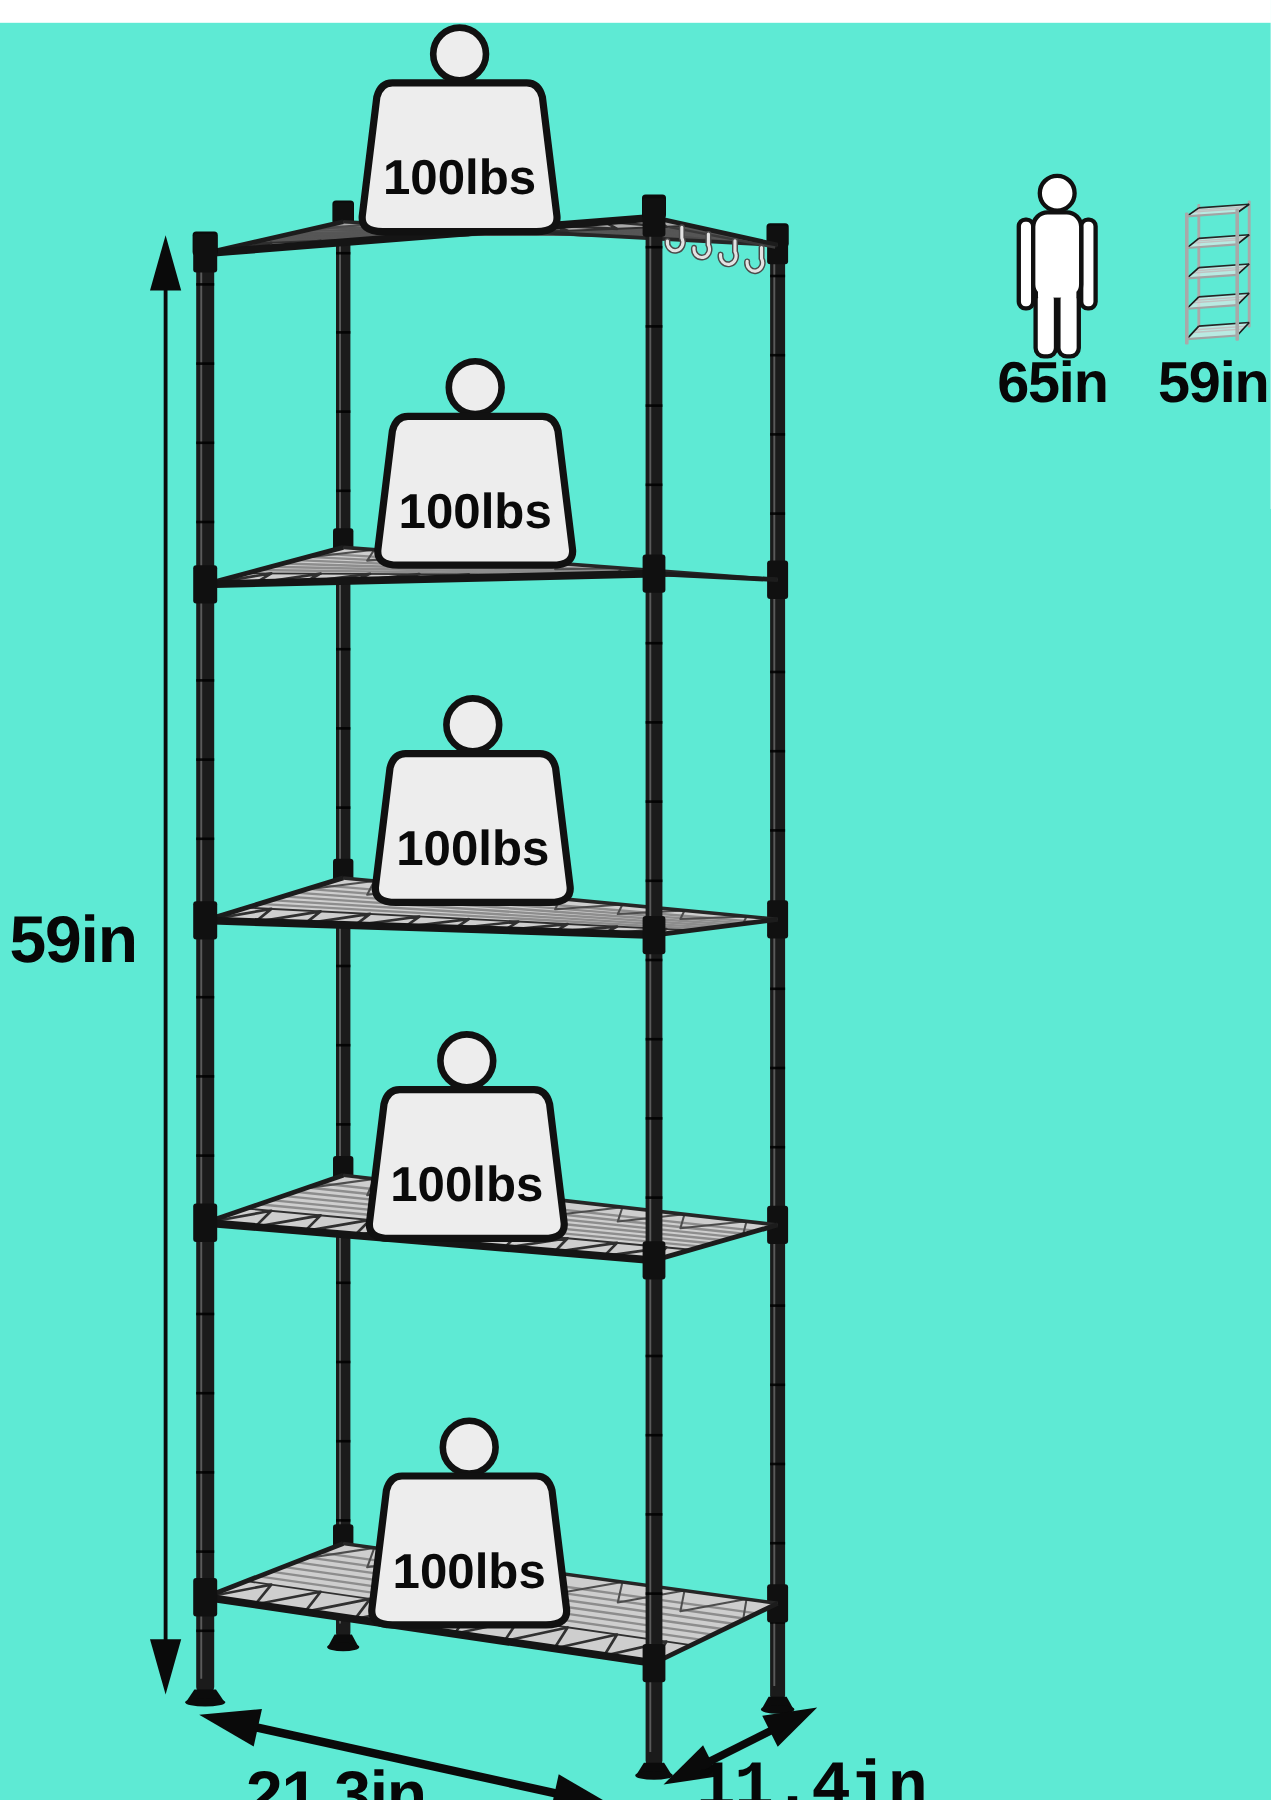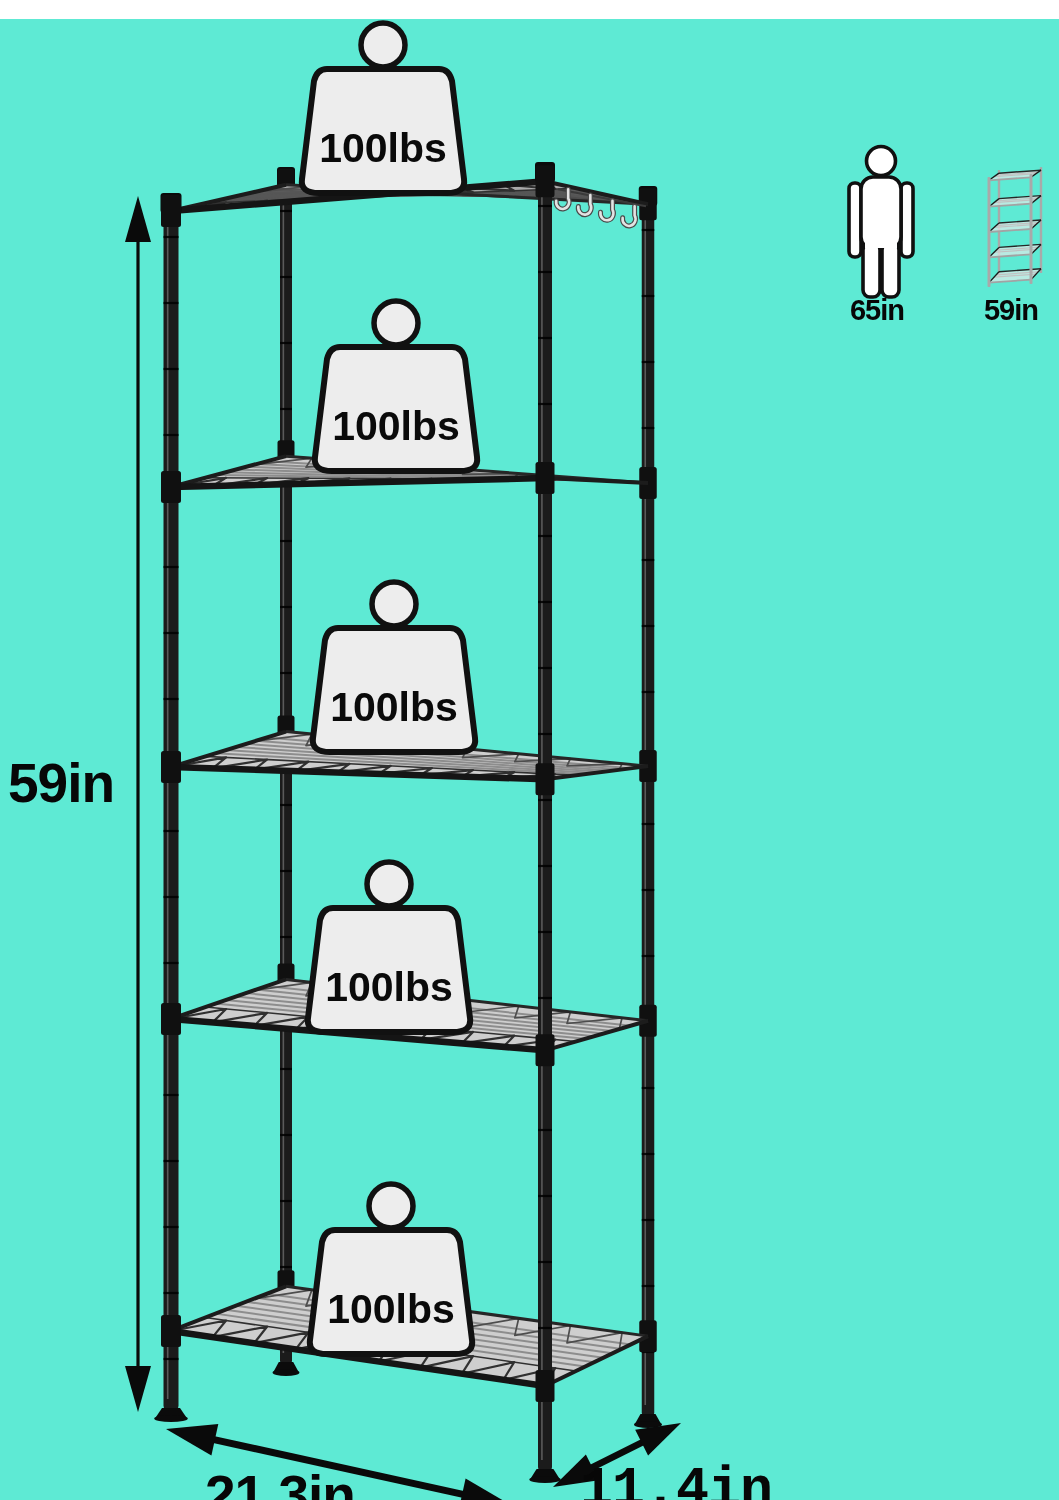--- a/index.html
+++ b/index.html
@@ -1,21 +1,21 @@
 <!DOCTYPE html>
 <html><head>
 <meta charset="utf-8">
 <style>
   html,body{margin:0;padding:0;background:#fff;}
   .canvas{position:relative;width:1059px;height:1500px;background:#5eead4;
           font-family:"Liberation Sans",sans-serif;overflow:hidden;margin-top:19px;}
   .canvas svg{position:absolute;left:0;top:0;}
   .dim{position:absolute;font-weight:700;color:#070707;text-align:center;line-height:1;}
   .f-big{font-size:55px;letter-spacing:-1px;}
-  .f-mid{font-size:29px;letter-spacing:-1px;}
+  .f-mid{font-size:48px;letter-spacing:-1px;}
   svg text.cap{font-family:"Liberation Sans",sans-serif;font-weight:700;font-size:41px;
                fill:#0a0a0a;text-anchor:middle;}
 </style>
 </head>
 <body>
 
 <div class="canvas">
 
   <svg id="rack-svg" width="1059" height="1500" viewBox="0 0 1059 1500">
 

